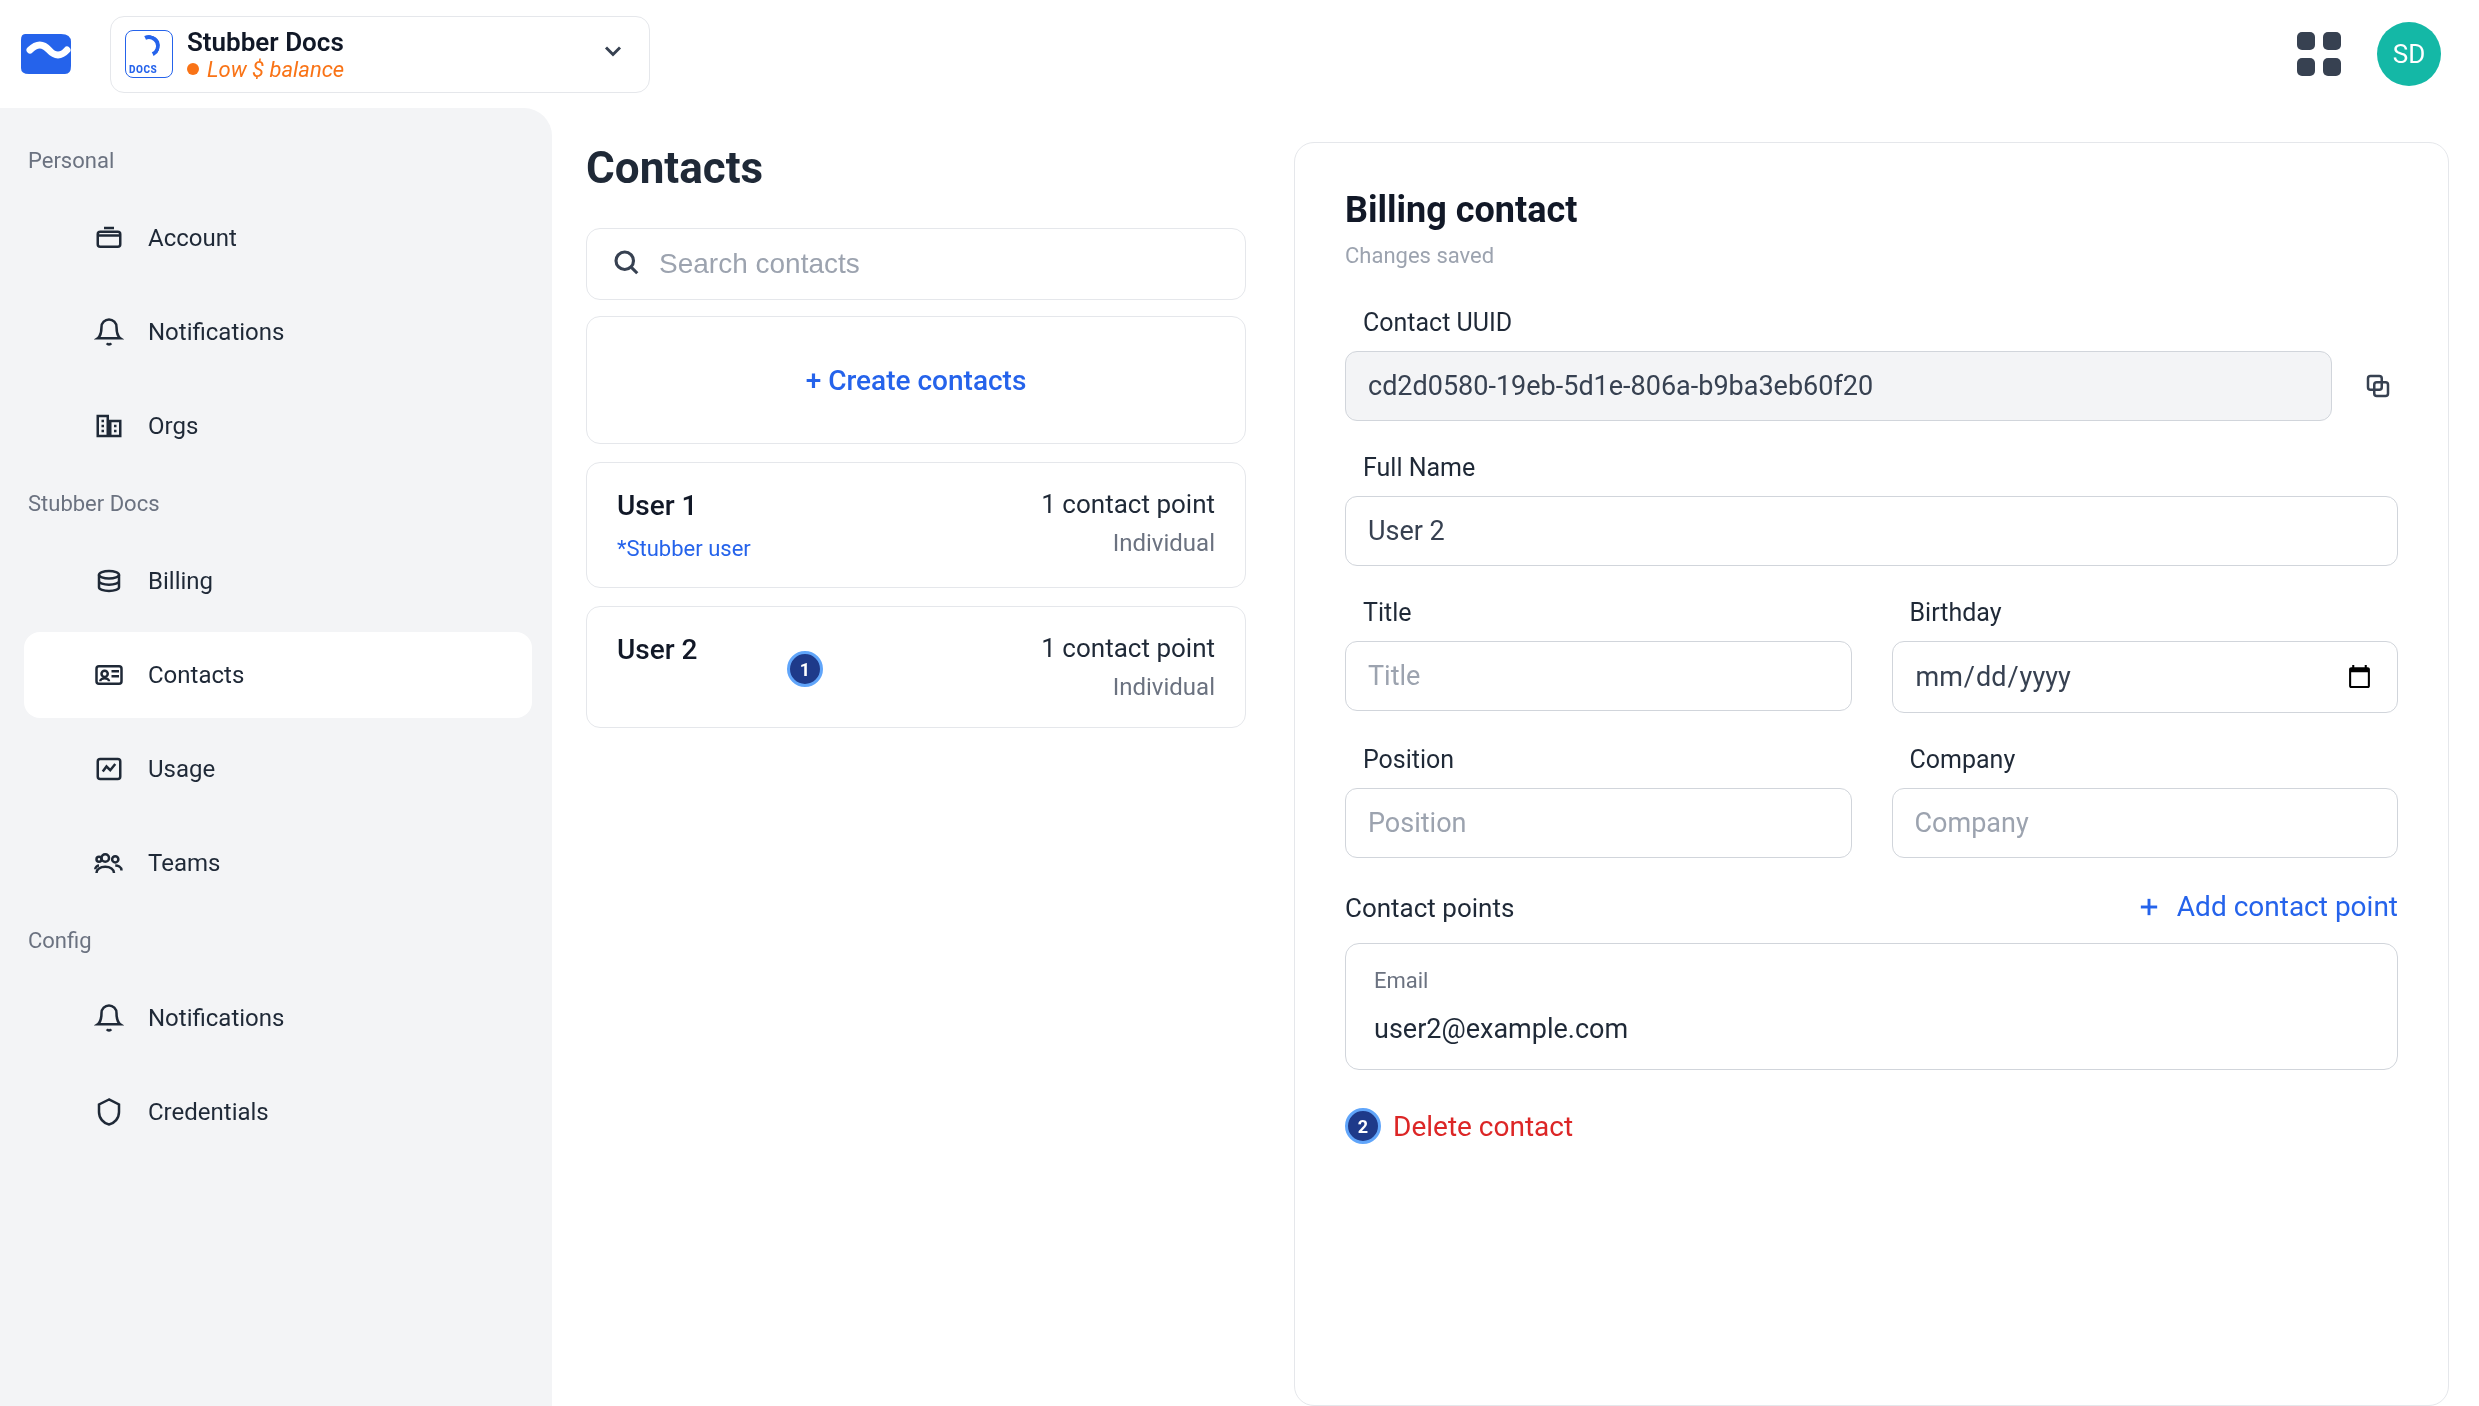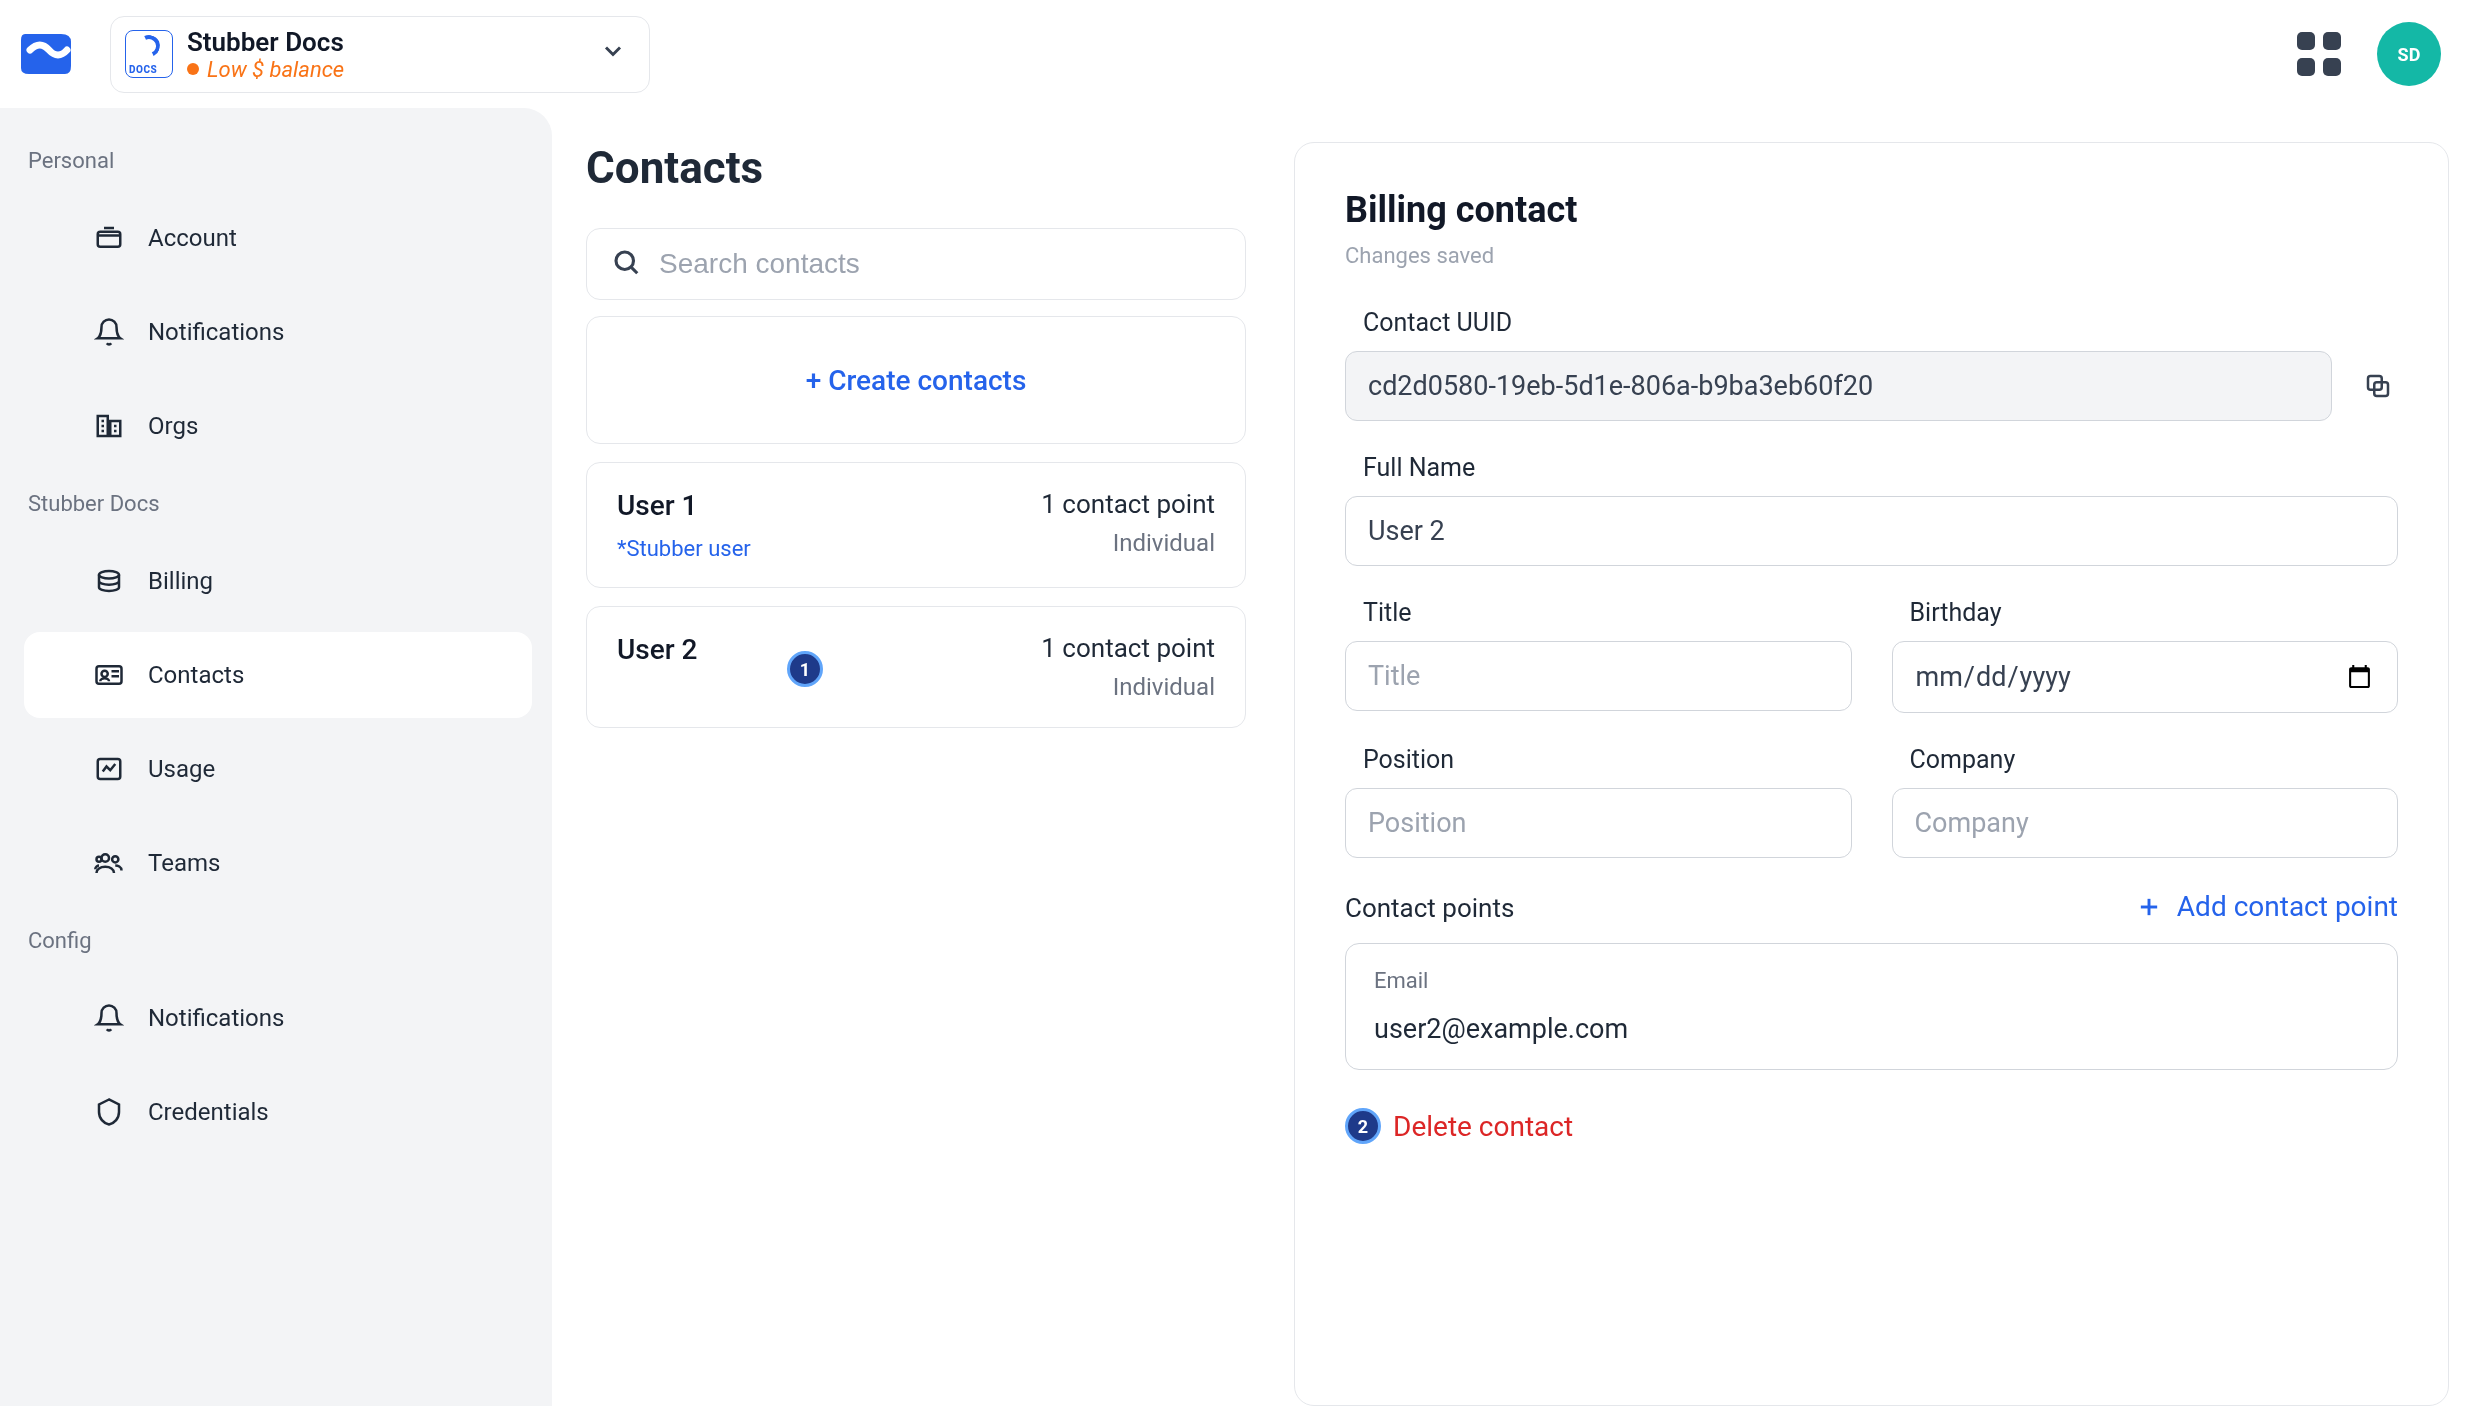--- a/index.html
+++ b/index.html
@@ -48,21 +48,21 @@
   .org-text { display: flex; flex-direction: column; }
   .org-name { font-size: 26px; font-weight: 600; color: #111827; }
   .org-warn { display:flex; align-items:center; gap:8px; font-size: 22px; font-style: italic; color: #f97316; }
   .dot-warn { width:12px; height:12px; border-radius:50%; background:#f97316; }
   .chev { font-size: 28px; color:#374151; }
   .topbar-right { display:flex; align-items:center; gap:36px; padding-right:14px; }
   .apps-grid { display:grid; grid-template-columns:repeat(2,18px); grid-template-rows:repeat(2,18px); gap:8px; }
   .apps-grid span { background:#374151; border-radius:5px; }
   .avatar-circle {
     width:64px; height:64px; border-radius:50%; background:#14b8a6;
-    color:#fff; font-size:18px; font-weight:700; display:flex; align-items:center; justify-content:center;text-align:center;
+    color:#fff; font-size:26px; font-weight:400; display:flex; align-items:center; justify-content:center;text-align:center;
   }
 
   .layout { display:flex; height: calc(1406px - 108px); }
 
   .sidebar {
     width: 552px;
     background:#f3f4f6;
     border-radius: 0 28px 0 0;
     padding: 26px 0 0 0;
     overflow-y:auto;

